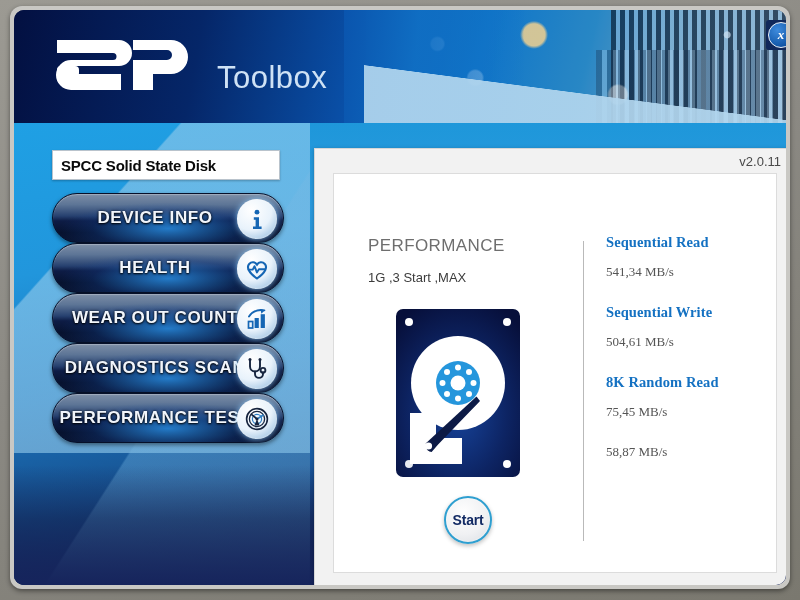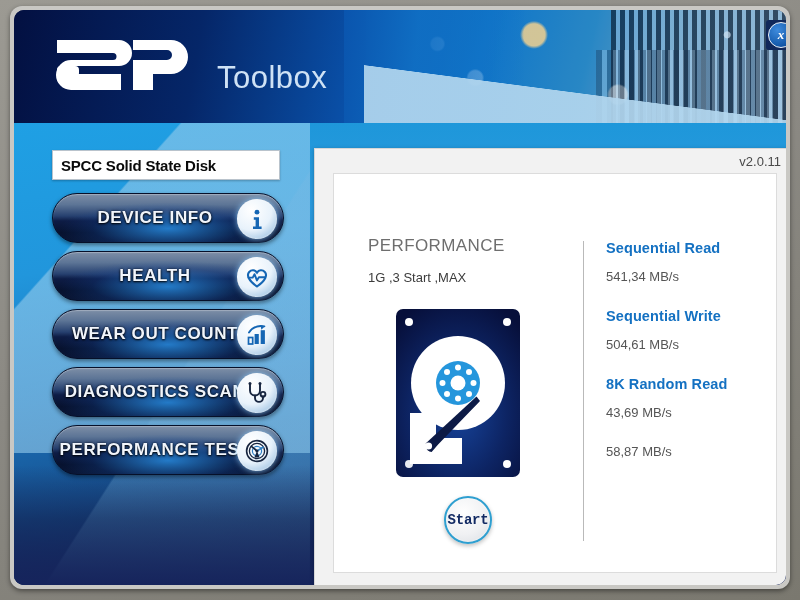--- a/index.html
+++ b/index.html
@@ -109,21 +109,21 @@
     display:flex;align-items:center;
     padding:0 8px;box-sizing:border-box;
     font-size:15px;font-weight:bold;color:#0a0a0a;
     font-family:"Liberation Sans",sans-serif;
     letter-spacing:-.2px;cursor:pointer;
     box-shadow:0 1px 2px rgba(0,0,0,.25);
   }
   
   .nav{position:absolute;left:38px;top:183px;width:232px;}
   .nav-btn{
-    position:relative;width:232px;height:50px;margin-bottom:8px;
+    position:relative;width:232px;height:50px;
     border-radius:25px;cursor:pointer;
     background:
       radial-gradient(ellipse 60% 70% at 50% 72%, rgba(40,140,225,.85) 0%, rgba(20,70,150,.25) 55%, rgba(0,0,0,0) 78%),
       linear-gradient(180deg,#7d8ea6 0%,#5d7596 22%,#26406f 46%,#0d1c45 56%,#07122f 80%,#0a1738 100%);
     box-shadow:0 2px 4px rgba(0,0,0,.45), inset 0 1px 1px rgba(255,255,255,.28);
     border:1px solid #061029;
     box-sizing:border-box;
     display:flex;align-items:center;
   }
   .nav-label{
@@ -164,23 +164,23 @@
   }
   .hdd{position:absolute;left:62px;top:135px;}
   .start-btn{
     position:absolute;left:110px;top:322px;width:44px;height:44px;border-radius:50%;
     background:radial-gradient(circle at 40% 32%, #fefefe 0%, #f0f1f3 55%, #d9dde2 100%);
     border:2.5px solid #2f9fd0;
     box-shadow:0 2px 4px rgba(0,0,0,.25), inset 0 0 2px rgba(255,255,255,.9);
     display:flex;align-items:center;justify-content:center;cursor:pointer;
   }
   .start-btn span{
-    font-size:14px;font-weight:bold;color:#122a63;letter-spacing:-.2px;font-family:Liberation Mono, monospace;
-  }
-  .results{position:absolute;left:272px;top:66px;width:165px;}
+    font-size:14px;font-weight:bold;color:#122a63;letter-spacing:-.2px;
+  }
+  .results{position:absolute;left:272px;top:60px;width:165px;font-family:Liberation Serif, serif;}
   .res-item{margin-bottom:24px;}
   .res-label{
     font-size:14.5px;font-weight:bold;color:#1471c2;margin-bottom:13px;letter-spacing:.1px;
   }
   .res-value{font-size:13px;color:#555;}
 </style>
 </head>
 <body>
 
 <div id="app">
@@ -336,21 +336,21 @@
             <div class="res-item">
               <div class="res-label">Sequential Read</div>
               <div class="res-value">541,34 MB/s</div>
             </div>
             <div class="res-item">
               <div class="res-label">Sequential Write</div>
               <div class="res-value">504,61 MB/s</div>
             </div>
             <div class="res-item">
               <div class="res-label">8K Random Read</div>
-              <div class="res-value">43,69 MB/s</div>
+              <div class="res-value">75,45 MB/s</div>
             </div>
             <div class="res-item">
               <div class="res-value">58,87 MB/s</div>
             </div>
           </div>
         </div>
       </div>
 
     </div>
   </div>

